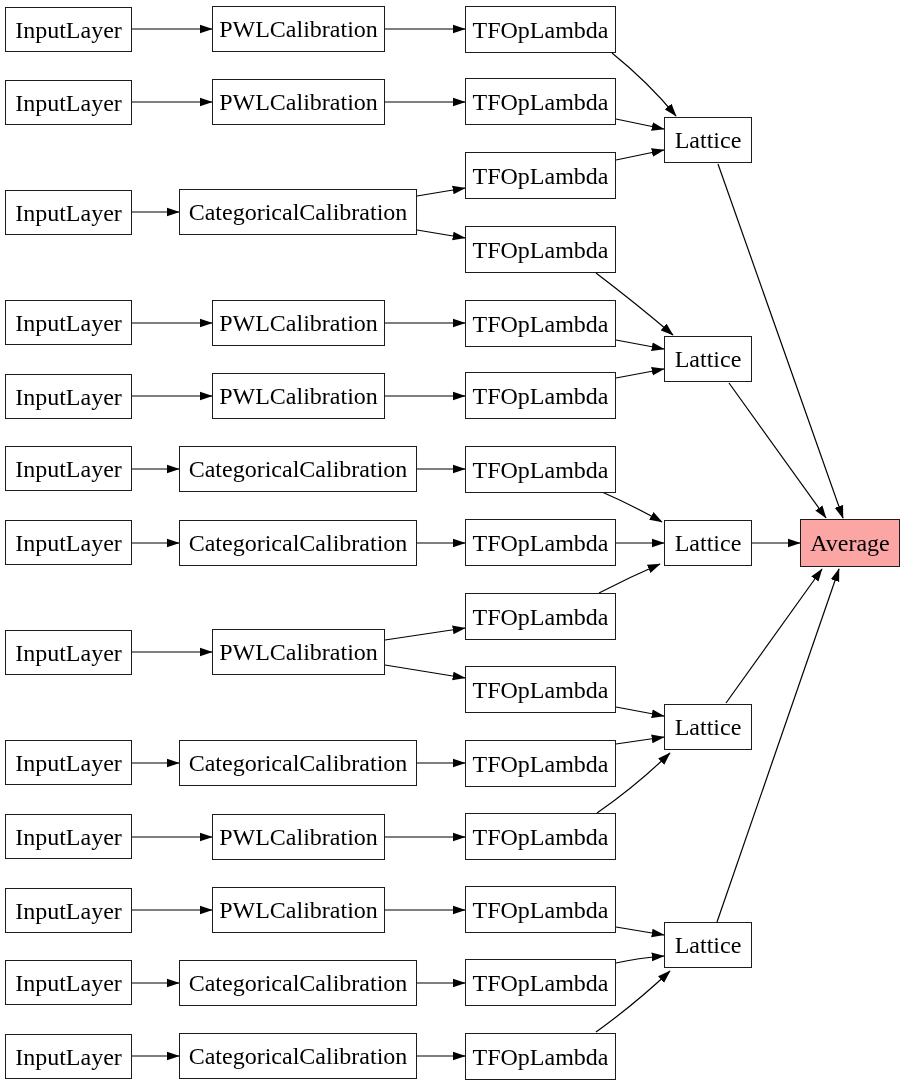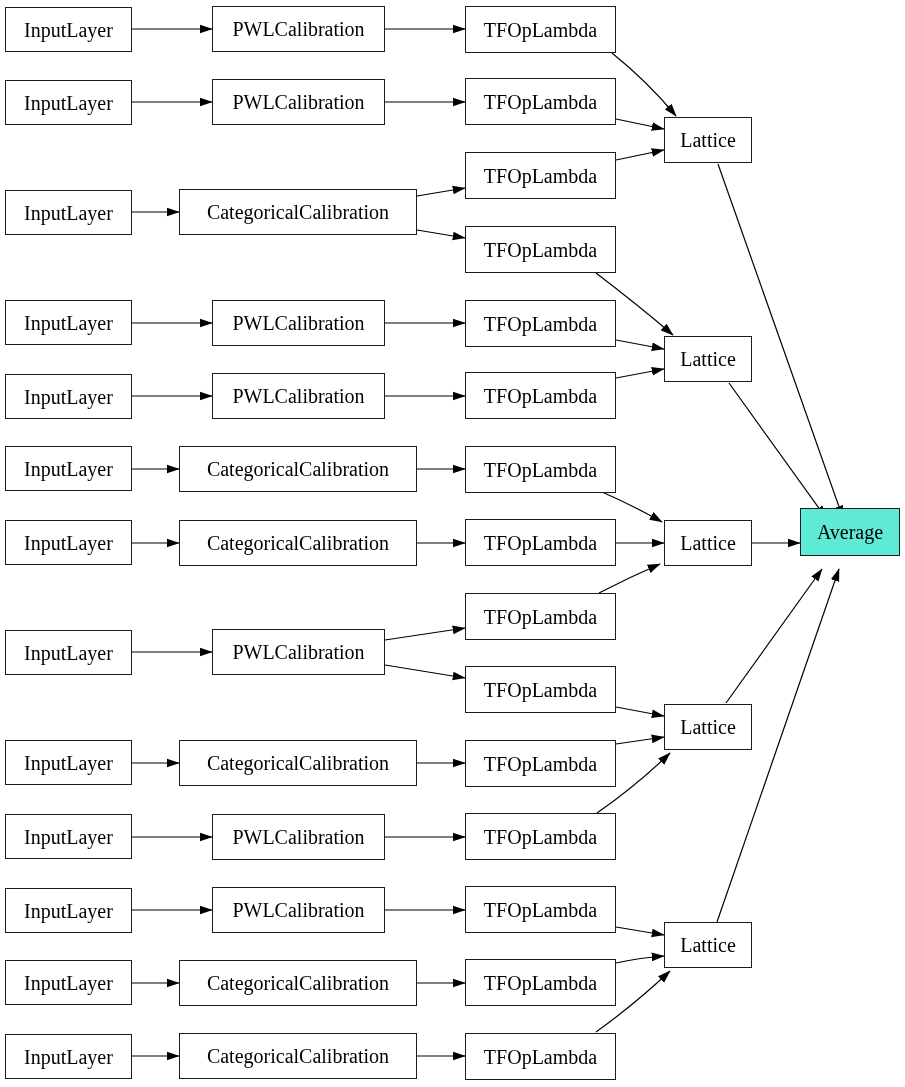--- a/index.html
+++ b/index.html
@@ -13,21 +13,21 @@
   }
   #edges{position:absolute;left:0;top:0;width:905px;height:1087px;}
   #edges path.edge{fill:none;stroke:#000000;stroke-width:1.2px;}
   .node{
     position:absolute;
     box-sizing:border-box;
     display:flex;align-items:center;justify-content:center;
     background:#ffffff;
     border:1.4px solid #1c1c1c;
     color:#000000;
-    font-size:20px;
+    font-size:24px;
     line-height:1;
     white-space:nowrap;
   }
 </style>
 </head>
 <body>
 
 <div id="diagram" style="background: rgb(255, 255, 255);">
   <svg id="edges" xmlns="http://www.w3.org/2000/svg" width="905" height="1087" viewBox="0 0 905 1087">
     <defs>
@@ -126,14 +126,14 @@
     <div class="node" style="left: 465px; top: 740px; width: 151px; height: 47px; background: rgb(255, 255, 255); border-color: rgb(28, 28, 28); color: rgb(0, 0, 0);">TFOpLambda</div>
     <div class="node" style="left: 465px; top: 813px; width: 151px; height: 47px; background: rgb(255, 255, 255); border-color: rgb(28, 28, 28); color: rgb(0, 0, 0);">TFOpLambda</div>
     <div class="node" style="left: 465px; top: 886px; width: 151px; height: 47px; background: rgb(255, 255, 255); border-color: rgb(28, 28, 28); color: rgb(0, 0, 0);">TFOpLambda</div>
     <div class="node" style="left: 465px; top: 959px; width: 151px; height: 47px; background: rgb(255, 255, 255); border-color: rgb(28, 28, 28); color: rgb(0, 0, 0);">TFOpLambda</div>
     <div class="node" style="left: 465px; top: 1033px; width: 151px; height: 47px; background: rgb(255, 255, 255); border-color: rgb(28, 28, 28); color: rgb(0, 0, 0);">TFOpLambda</div>
     <div class="node" style="left: 664px; top: 117px; width: 88px; height: 46px; background: rgb(255, 255, 255); border-color: rgb(28, 28, 28); color: rgb(0, 0, 0);">Lattice</div>
     <div class="node" style="left: 664px; top: 336px; width: 88px; height: 46px; background: rgb(255, 255, 255); border-color: rgb(28, 28, 28); color: rgb(0, 0, 0);">Lattice</div>
     <div class="node" style="left: 664px; top: 520px; width: 88px; height: 46px; background: rgb(255, 255, 255); border-color: rgb(28, 28, 28); color: rgb(0, 0, 0);">Lattice</div>
     <div class="node" style="left: 664px; top: 704px; width: 88px; height: 46px; background: rgb(255, 255, 255); border-color: rgb(28, 28, 28); color: rgb(0, 0, 0);">Lattice</div>
     <div class="node" style="left: 664px; top: 922px; width: 88px; height: 46px; background: rgb(255, 255, 255); border-color: rgb(28, 28, 28); color: rgb(0, 0, 0);">Lattice</div>
-    <div class="node" style="left: 800px; top: 508px; width: 100px; height: 48px; background: #5eead4; border-color: rgb(28, 28, 28); color: rgb(0, 0, 0);">Average</div>
+    <div class="node" style="left: 800px; top: 519px; width: 100px; height: 48px; background: #fca5a5; border-color: rgb(28, 28, 28); color: rgb(0, 0, 0);">Average</div>
   </div>
 
 </body></html>

